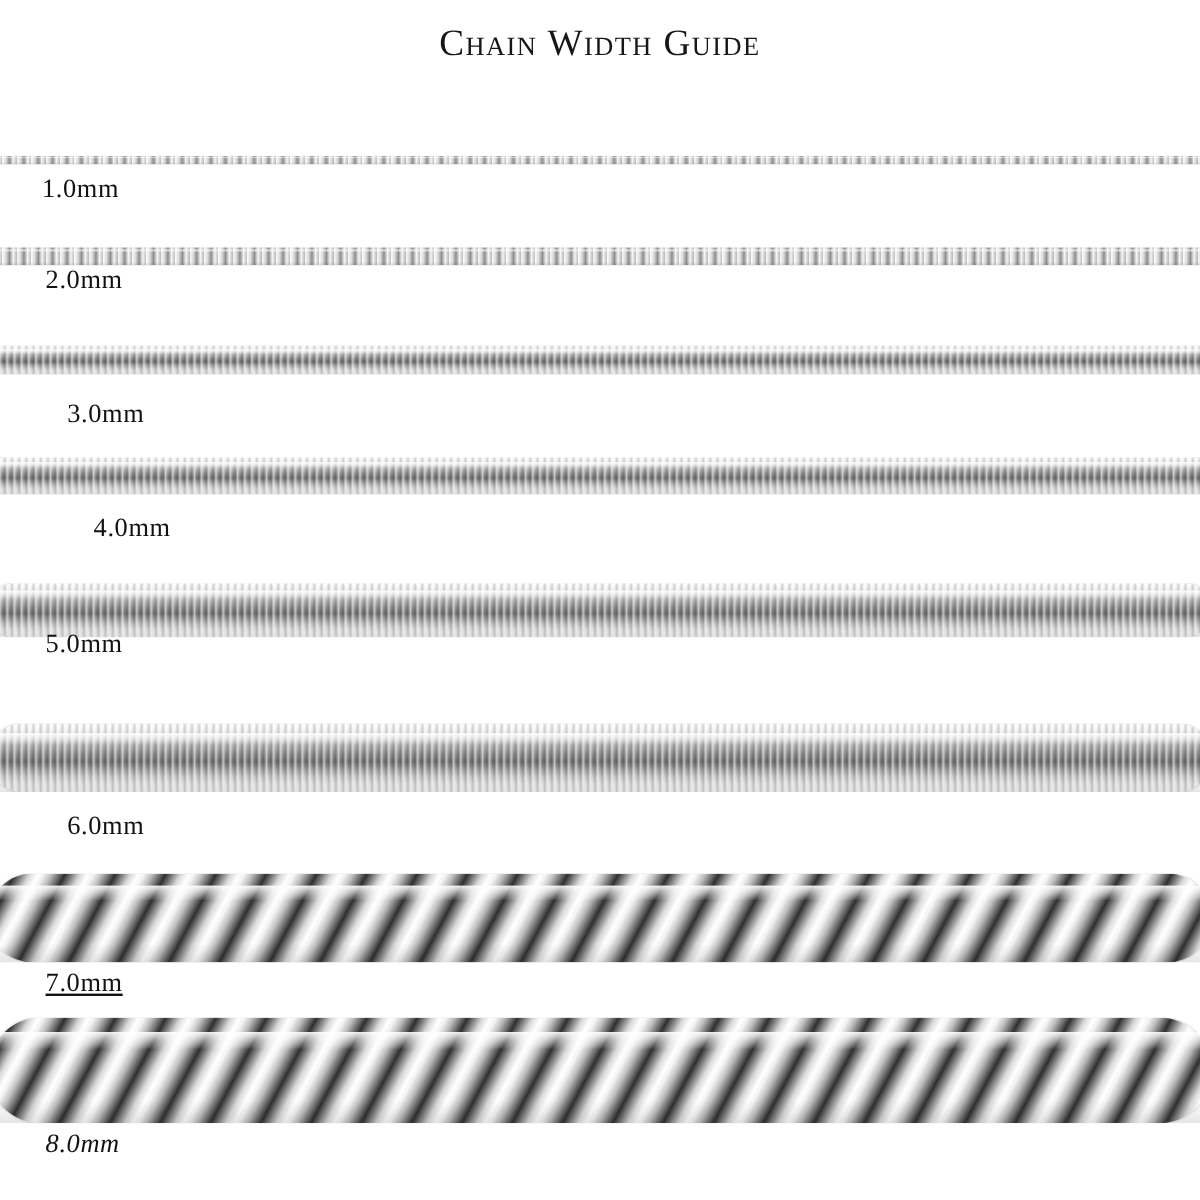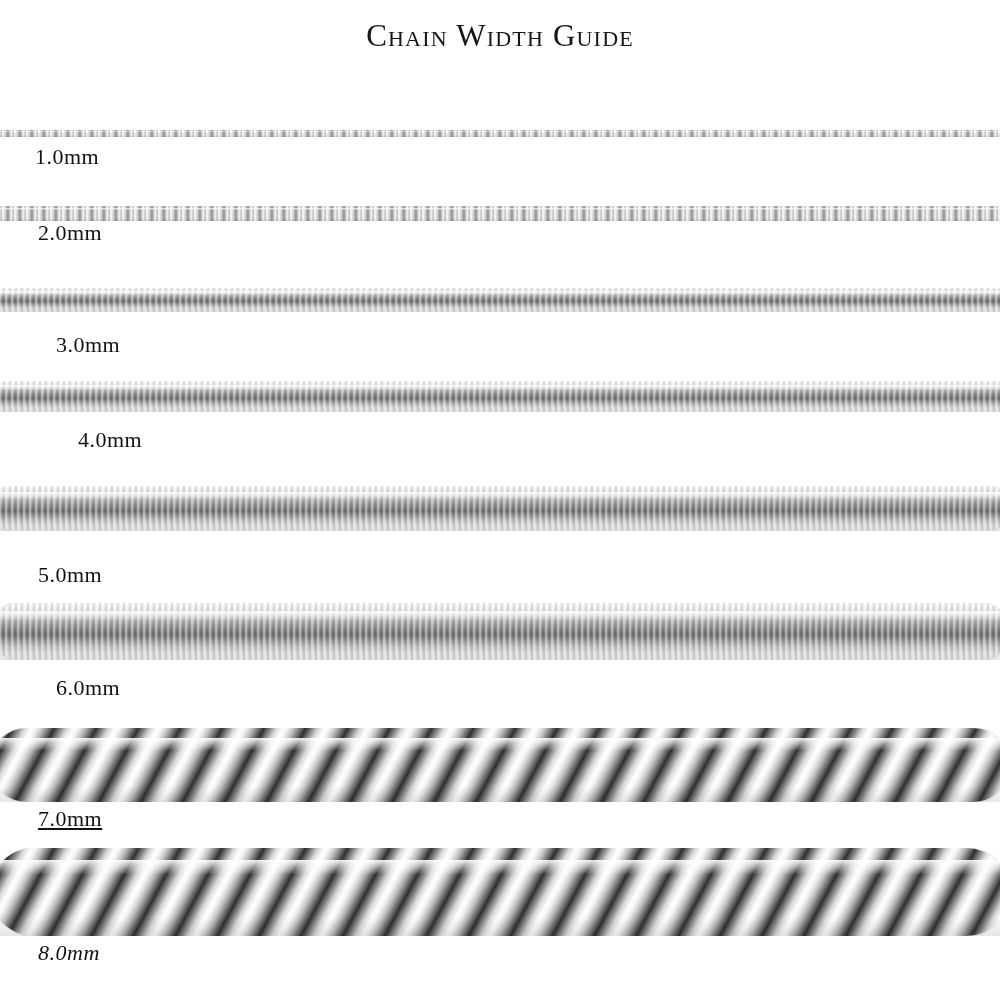--- a/index.html
+++ b/index.html
@@ -167,21 +167,21 @@
           <div class="shade"></div>
         </div>
       </div>
       <div class="label" style="top: 427px; left: 38px; margin-left: 40px;">4.0mm</div>
       <div class="chain-wrap" style="top: 486px; height: 45px;">
         <div class="chain c-snake" style="height: 45px; top: 0px;">
           <div class="gloss"></div>
           <div class="shade"></div>
         </div>
       </div>
-      <div class="label" style="top: 562px; left: 38px;">5.0mm</div>
+      <div class="label" style="top: 523px; left: 38px;">5.0mm</div>
       <div class="chain-wrap" style="top: 603px; height: 57px;">
         <div class="chain c-snake" style="height: 57px; top: 0px;">
           <div class="gloss"></div>
           <div class="shade"></div>
         </div>
       </div>
       <div class="label" style="top: 675px; left: 56px;">6.0mm</div>
       <div class="chain-wrap" style="top: 728px; height: 74px;">
         <div class="chain c-rope" style="height: 74px; top: 0px;">
           <div class="gloss"></div>

